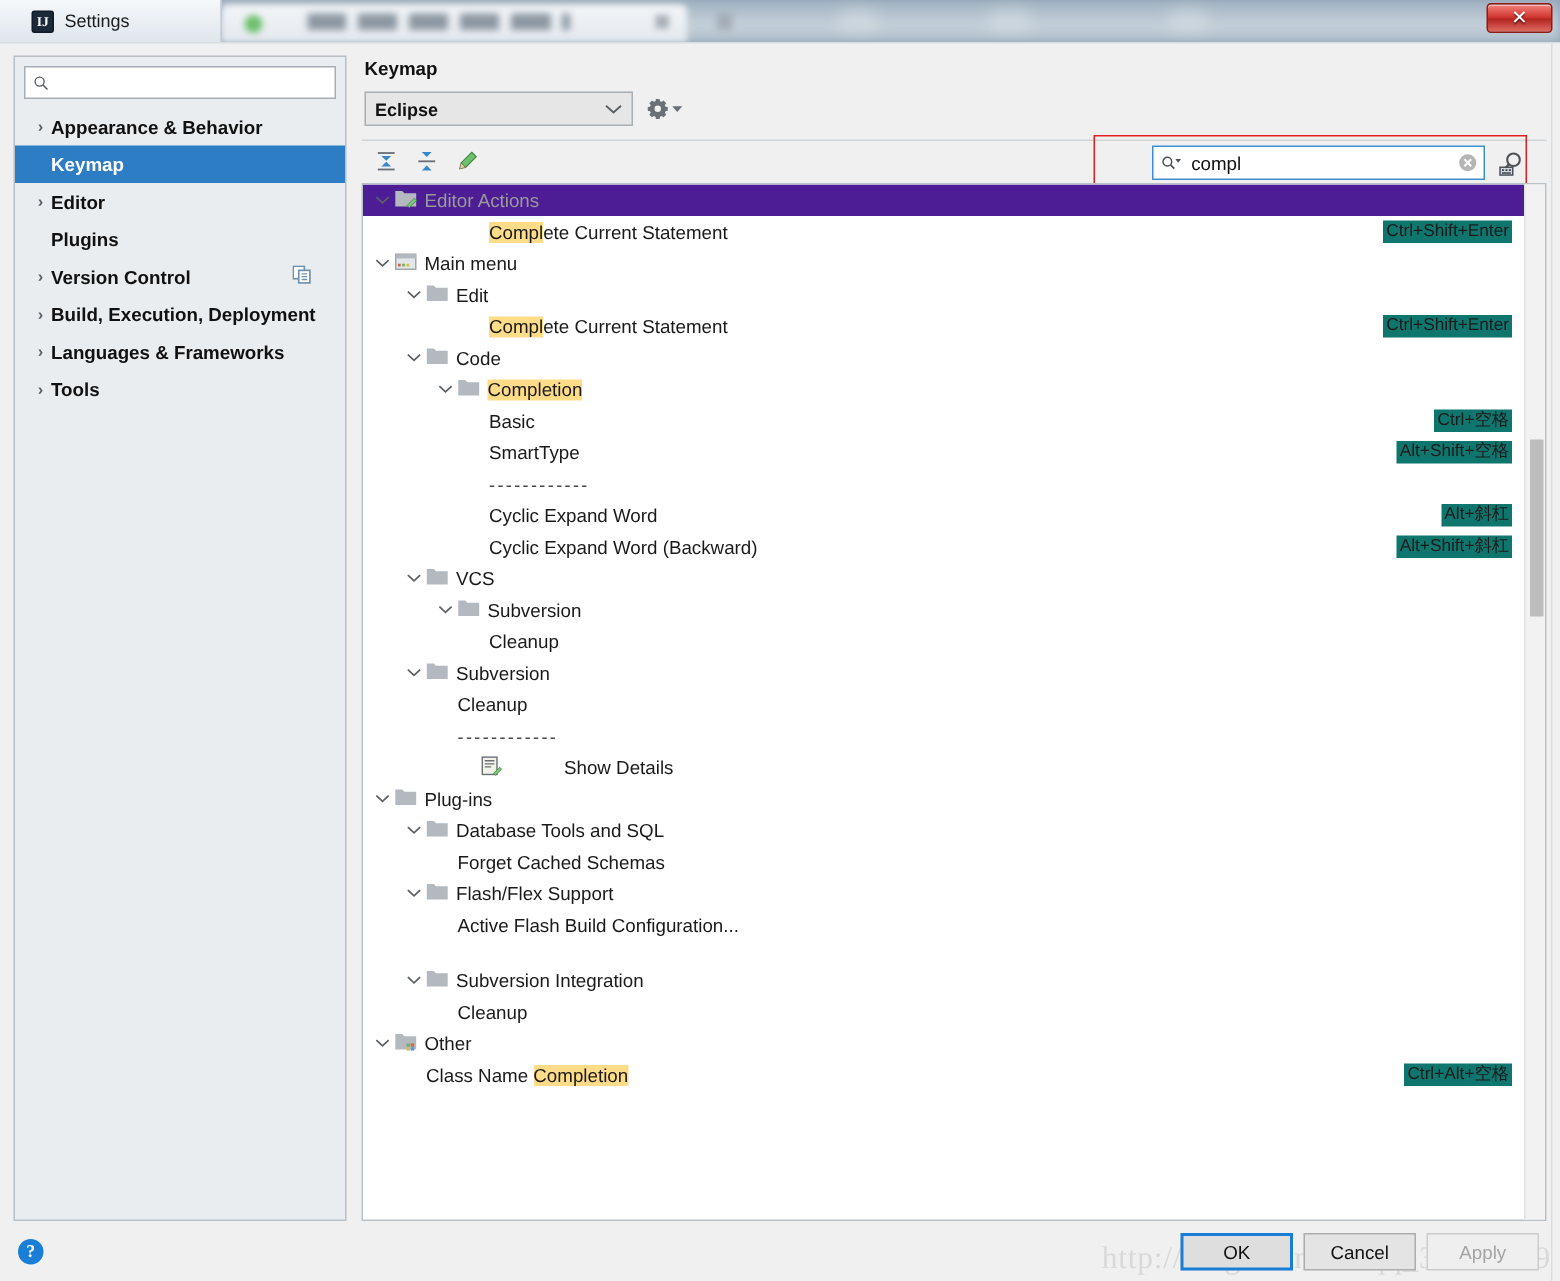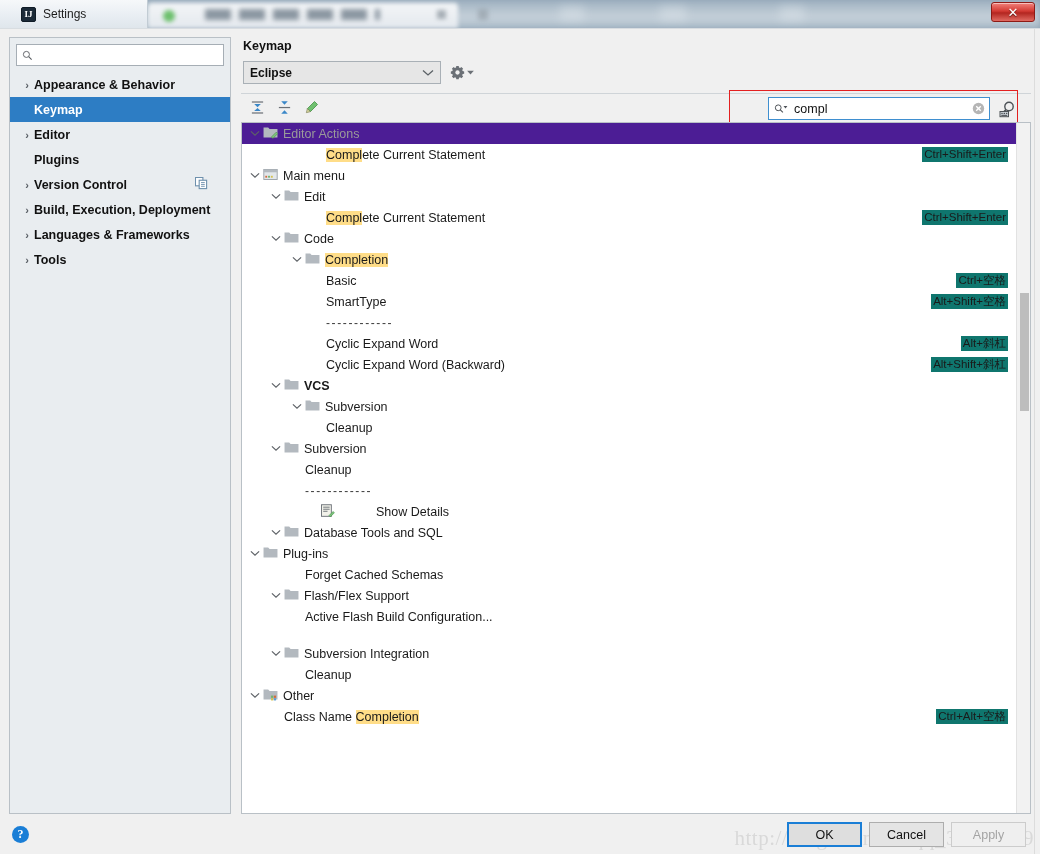--- a/index.html
+++ b/index.html
@@ -114,21 +114,21 @@
     color:#5a6066; font-size:11px;
   }
   .side-label{ white-space:nowrap; }
   .side-extra{ position:absolute; right:22px; top:50%; transform:translateY(-50%); }
 
   
   #right-pane{ flex:1; display:flex; flex-direction:column; padding-left:10px; min-width:0;}
   #page-title{ font-size:12.5px; font-weight:bold; color:#111; padding:2px 0 8px 2px;}
   #keymap-row{ display:flex; align-items:center; gap:9px; padding-left:2px;}
   #keymap-select{
-    width:198px; height:23px; background:#e6e6e6;
+    width:179px; height:23px; background:#e6e6e6;
     border:1px solid #a9b0b6;
     display:flex; align-items:center; padding:0 6px;
     font-size:12px; font-weight:bold; color:#111;
     justify-content:space-between;
   }
   #gear-wrap{ display:flex; align-items:center; gap:2px; }
   #hr1{ height:1px; background:#cfd4d8; margin:9px 0 0 0; }
 
   #toolbar{
     height:27px; display:flex; align-items:center; gap:11px;
@@ -455,21 +455,21 @@
             <div class="trow" style="padding-left: 69px;">
               <span class="twist"></span>
               <span class="tlabel">Cyclic Expand Word</span>
               <span class="shortcut">Alt+斜杠</span>
             </div>
             <div class="trow" style="padding-left: 69px;">
               <span class="twist"></span>
               <span class="tlabel">Cyclic Expand Word (Backward)</span>
               <span class="shortcut">Alt+Shift+斜杠</span>
             </div>
-            <div class="trow" style="padding-left: 27px; font-weight: bold;">
+            <div class="trow" style="padding-left: 27px;">
               <span class="twist">
                 <svg width="10" height="7" viewBox="0 0 11 7">
                   <polyline points="1,1.2 5.5,5.4 10,1.2" fill="none" stroke="#5d6166" stroke-width="1.3"></polyline>
                 </svg>
               </span>
               <span class="ficon"><svg width="15" height="13" viewBox="0 0 16 14">
                   <path fill="#b3b9bf" d="M0.5 1.5h5l1.5 1.6h8.5v9.4H0.5z"></path>
                 </svg></span>
               <span class="tlabel">VCS</span>
             </div>
@@ -511,41 +511,41 @@
               <span class="twist"></span>
               <span class="ficon"><svg width="15" height="14" viewBox="0 0 16 15">
                   <rect x="1.6" y="0.8" width="10.5" height="12.4" fill="#f2f2ea" stroke="#6b7076" stroke-width="1"></rect>
                   <line x1="3.4" y1="3.4" x2="10.3" y2="3.4" stroke="#6b7076" stroke-width="1"></line>
                   <line x1="3.4" y1="5.6" x2="10.3" y2="5.6" stroke="#6b7076" stroke-width="1"></line>
                   <line x1="3.4" y1="7.8" x2="8" y2="7.8" stroke="#6b7076" stroke-width="1"></line>
                   <path d="M9.6 12.4l4.4-4.4 1.4 1.4-4.4 4.4z" fill="#7dc47d" stroke="#3f8a3f" stroke-width=".6"></path>
                 </svg></span>
               <span class="tlabel">Show Details</span>
             </div>
+            <div class="trow" style="padding-left: 6px;">
+              <span class="twist">
+                <svg width="10" height="7" viewBox="0 0 11 7">
+                  <polyline points="1,1.2 5.5,5.4 10,1.2" fill="none" stroke="#5d6166" stroke-width="1.3"></polyline>
+                </svg>
+              </span>
+              <span class="ficon"><svg width="15" height="13" viewBox="0 0 16 14">
+                  <path fill="#b3b9bf" d="M0.5 1.5h5l1.5 1.6h8.5v9.4H0.5z"></path>
+                </svg></span>
+              <span class="tlabel">Plug-ins</span>
+            </div>
             <div class="trow" style="padding-left: 27px;">
               <span class="twist">
                 <svg width="10" height="7" viewBox="0 0 11 7">
                   <polyline points="1,1.2 5.5,5.4 10,1.2" fill="none" stroke="#5d6166" stroke-width="1.3"></polyline>
                 </svg>
               </span>
               <span class="ficon"><svg width="15" height="13" viewBox="0 0 16 14">
                   <path fill="#b3b9bf" d="M0.5 1.5h5l1.5 1.6h8.5v9.4H0.5z"></path>
                 </svg></span>
               <span class="tlabel">Database Tools and SQL</span>
-            </div>
-            <div class="trow" style="padding-left: 6px;">
-              <span class="twist">
-                <svg width="10" height="7" viewBox="0 0 11 7">
-                  <polyline points="1,1.2 5.5,5.4 10,1.2" fill="none" stroke="#5d6166" stroke-width="1.3"></polyline>
-                </svg>
-              </span>
-              <span class="ficon"><svg width="15" height="13" viewBox="0 0 16 14">
-                  <path fill="#b3b9bf" d="M0.5 1.5h5l1.5 1.6h8.5v9.4H0.5z"></path>
-                </svg></span>
-              <span class="tlabel">Plug-ins</span>
             </div>
             <div class="trow" style="padding-left: 48px;">
               <span class="twist"></span>
               <span class="tlabel">Forget Cached Schemas</span>
             </div>
             <div class="trow" style="padding-left: 27px;">
               <span class="twist">
                 <svg width="10" height="7" viewBox="0 0 11 7">
                   <polyline points="1,1.2 5.5,5.4 10,1.2" fill="none" stroke="#5d6166" stroke-width="1.3"></polyline>
                 </svg>

